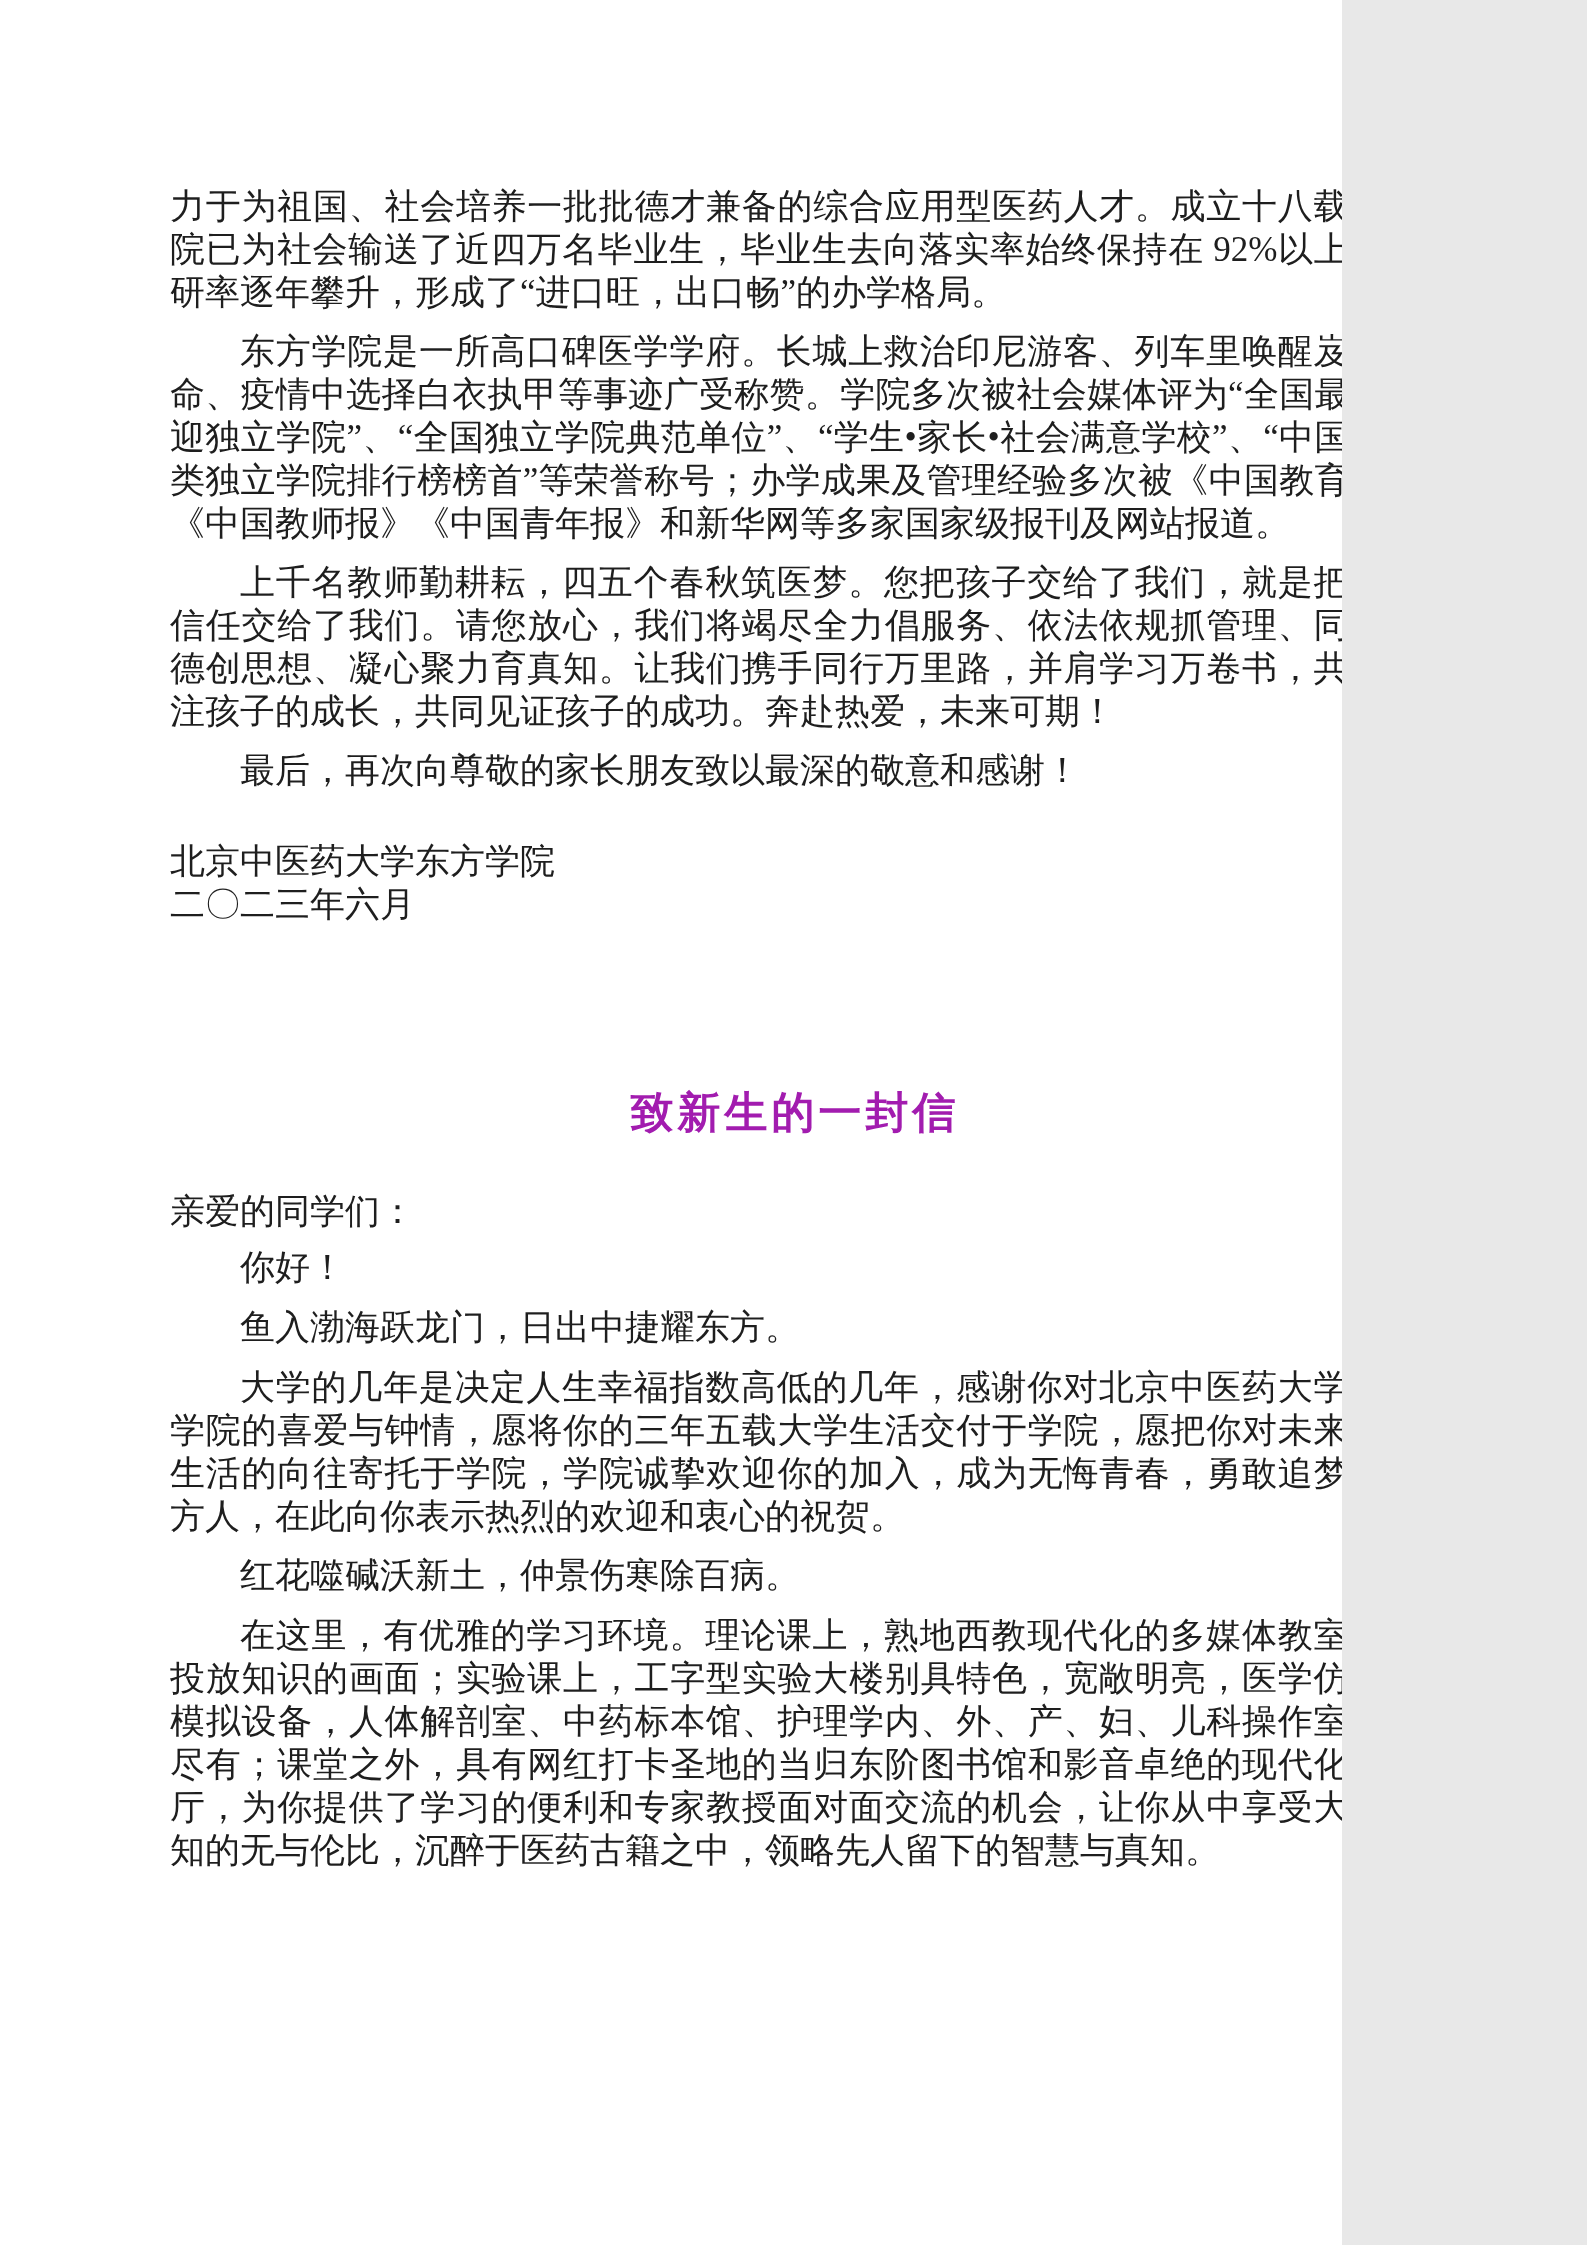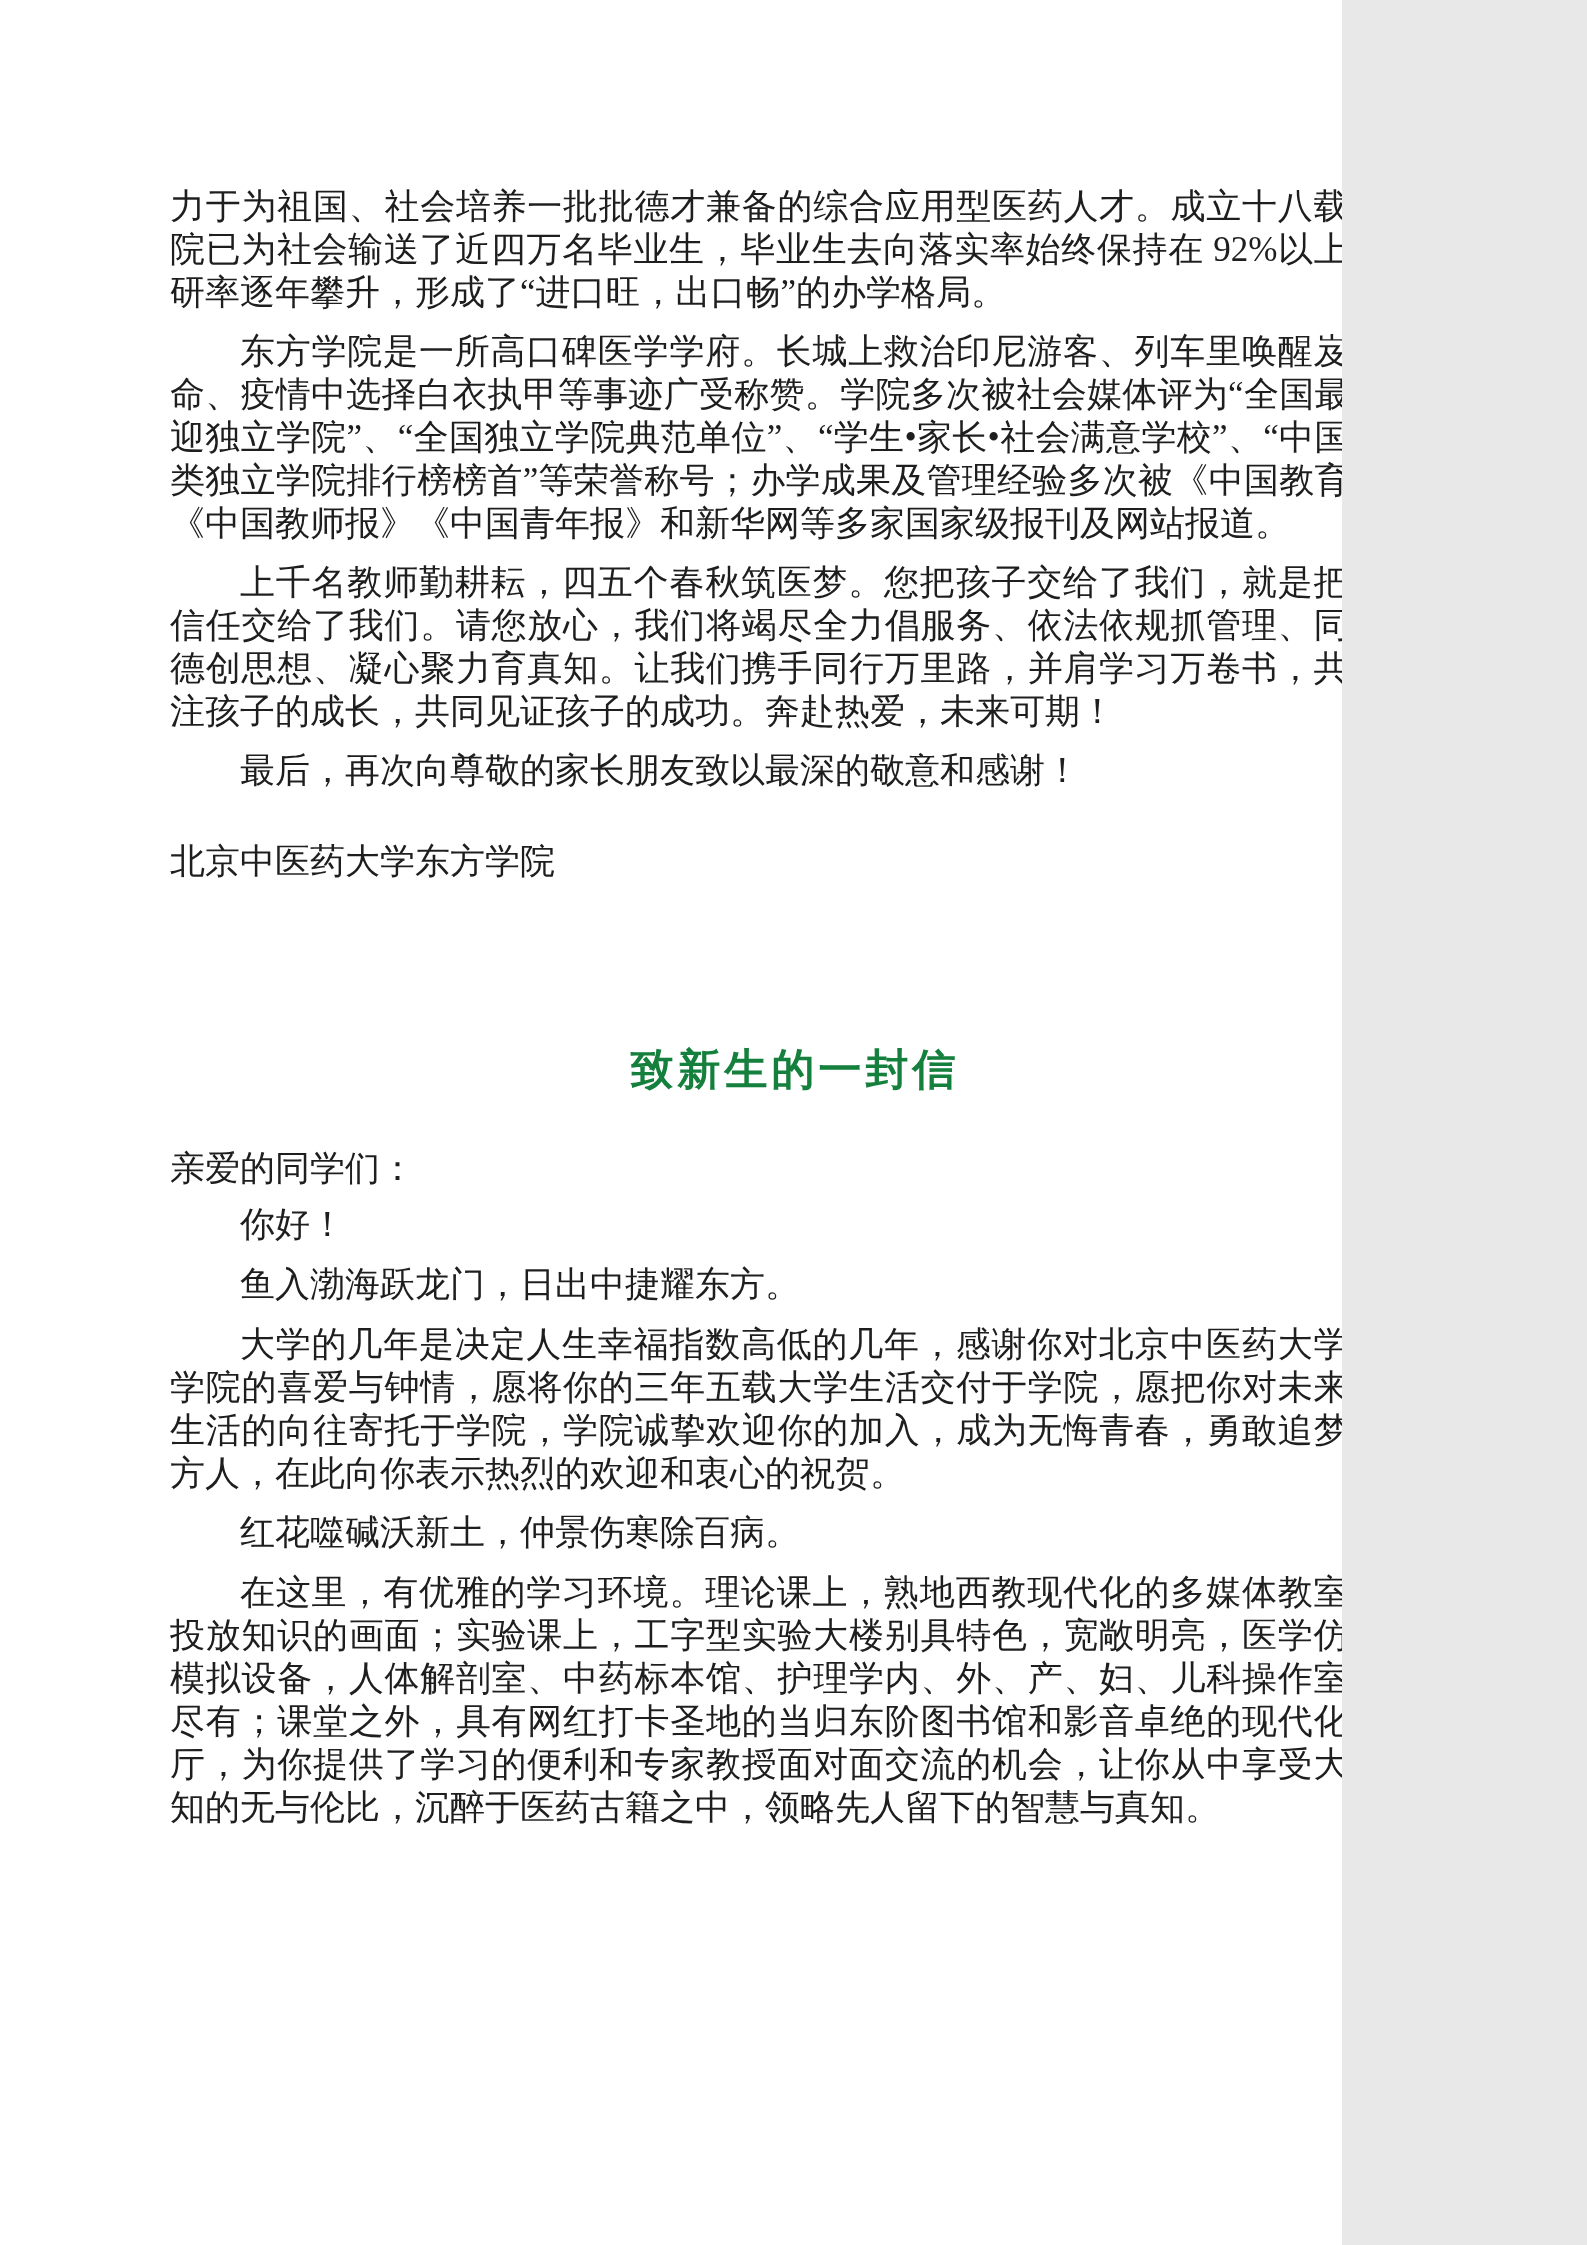--- a/index.html
+++ b/index.html
@@ -33,41 +33,42 @@
     font-size: 35px;
     line-height: 43px;
   }
   .letter-title {
     margin: 155px 0 0 0;
     font-size: 43px;
     line-height: 64px;
     font-weight: 700;
     text-align: center;
     letter-spacing: 4px;
-    color: #15803d;
+    color: #a21caf;
   }
   .salutation {
     margin-top: 45px;
     margin-bottom: 13px;
   }
   .greet { margin-bottom: 17px; }
 </style>
 </head>
 <body>
 
 <div class="sheet">
   <div class="textcol">
 
     <p class="para no-indent">力于为祖国、社会培养一批批德才兼备的综合应用型医药人才。成立十八载，学院已为社会输送了近四万名毕业生，毕业生去向落实率始终保持在 92%以上，考研率逐年攀升，形成了“进口旺，出口畅”的办学格局。</p>
     <p class="para indent">东方学院是一所高口碑医学学府。长城上救治印尼游客、列车里唤醒岌岌生命、疫情中选择白衣执甲等事迹广受称赞。学院多次被社会媒体评为“全国最受欢迎独立学院”、“全国独立学院典范单位”、“学生•家长•社会满意学校”、“中国医科类独立学院排行榜榜首”等荣誉称号；办学成果及管理经验多次被《中国教育报》《中国教师报》《中国青年报》和新华网等多家国家级报刊及网站报道。</p>
     <p class="para indent">上千名教师勤耕耘，四五个春秋筑医梦。您把孩子交给了我们，就是把您的信任交给了我们。请您放心，我们将竭尽全力倡服务、依法依规抓管理、同心同德创思想、凝心聚力育真知。让我们携手同行万里路，并肩学习万卷书，共同关注孩子的成长，共同见证孩子的成功。奔赴热爱，未来可期！</p>
     <p class="para indent">最后，再次向尊敬的家长朋友致以最深的敬意和感谢！</p>
 
     <div class="signature">
       <div>北京中医药大学东方学院</div>
+      <div>二〇二三年六月</div>
     </div>
 
     <h1 class="letter-title">致新生的一封信</h1>
 
     <p class="para no-indent salutation">亲爱的同学们：</p>
 
     <p class="para indent greet">你好！</p>
     <p class="para indent greet">鱼入渤海跃龙门，日出中捷耀东方。</p>
     <p class="para indent">大学的几年是决定人生幸福指数高低的几年，感谢你对北京中医药大学东方学院的喜爱与钟情，愿将你的三年五载大学生活交付于学院，愿把你对未来美好生活的向往寄托于学院，学院诚挚欢迎你的加入，成为无悔青春，勇敢追梦的东方人，在此向你表示热烈的欢迎和衷心的祝贺。</p>
 

